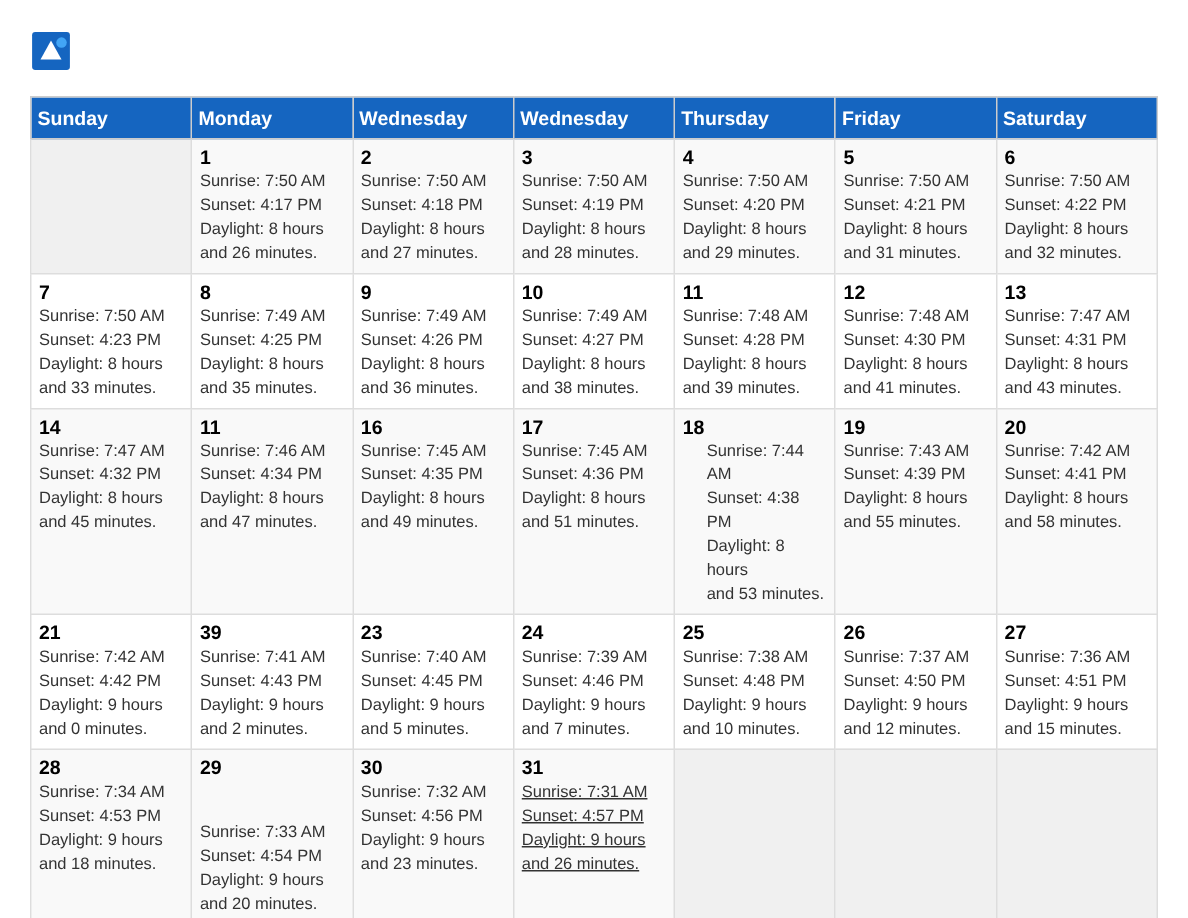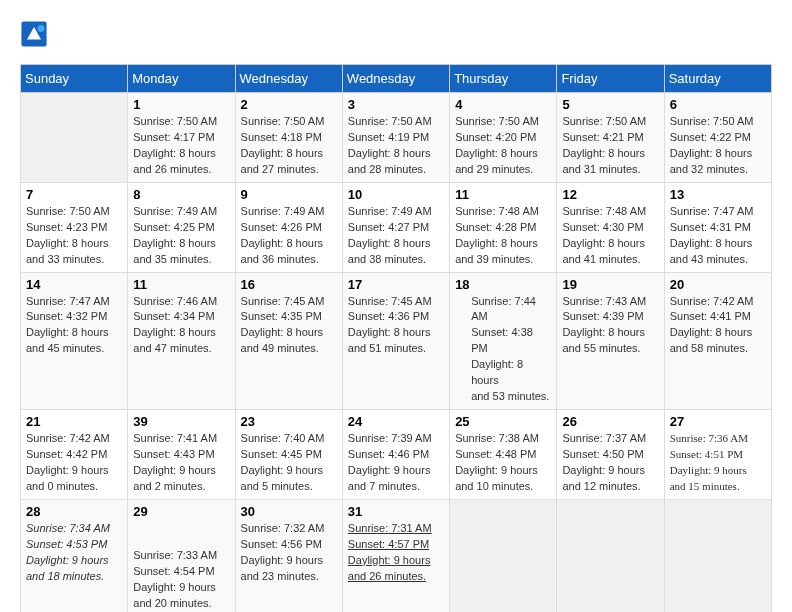--- a/index.html
+++ b/index.html
@@ -41,21 +41,21 @@
       width: 100%;
       border-collapse: collapse;
       font-size: 11px;
     }
     thead tr th {
       background-color: #1565c0;
       color: #fff;
       padding: 6px 4px;
       text-align: left;
       font-size: 13px;
-      font-weight: normal;
+      font-weight: bold;
       border: 1px solid #ccc;
     }
     tbody tr td {
       vertical-align: top;
       padding: 4px 5px;
       border: 1px solid #ddd;
       min-height: 80px;
       height: 85px;
       width: calc(100% / 7);
       background: #fff;
@@ -298,30 +298,30 @@
         </td>
         <td>
           <span class="day-number">26</span>
           <div class="day-info" style="white-space: pre-line;">Sunrise: 7:37 AM
 Sunset: 4:50 PM
 Daylight: 9 hours
 and 12 minutes.</div>
         </td>
         <td>
           <span class="day-number">27</span>
-          <div class="day-info" style="white-space: pre-line; font-family: Liberation Serif, serif;">Sunrise: 7:36 AM
+          <div class="day-info" style="white-space: pre-line;">Sunrise: 7:36 AM
 Sunset: 4:51 PM
 Daylight: 9 hours
 and 15 minutes.</div>
         </td>
       </tr>
       <tr>
         <td>
           <span class="day-number">28</span>
-          <div class="day-info" style="white-space: pre-line; font-style: italic;">Sunrise: 7:34 AM
+          <div class="day-info" style="white-space: pre-line;">Sunrise: 7:34 AM
 Sunset: 4:53 PM
 Daylight: 9 hours
 and 18 minutes.</div>
         </td>
         <td>
           <span class="day-number">29</span>
           <div class="day-info" style="white-space: pre-line; margin-top: 29px;">Sunrise: 7:33 AM
 Sunset: 4:54 PM
 Daylight: 9 hours
 and 20 minutes.</div>

